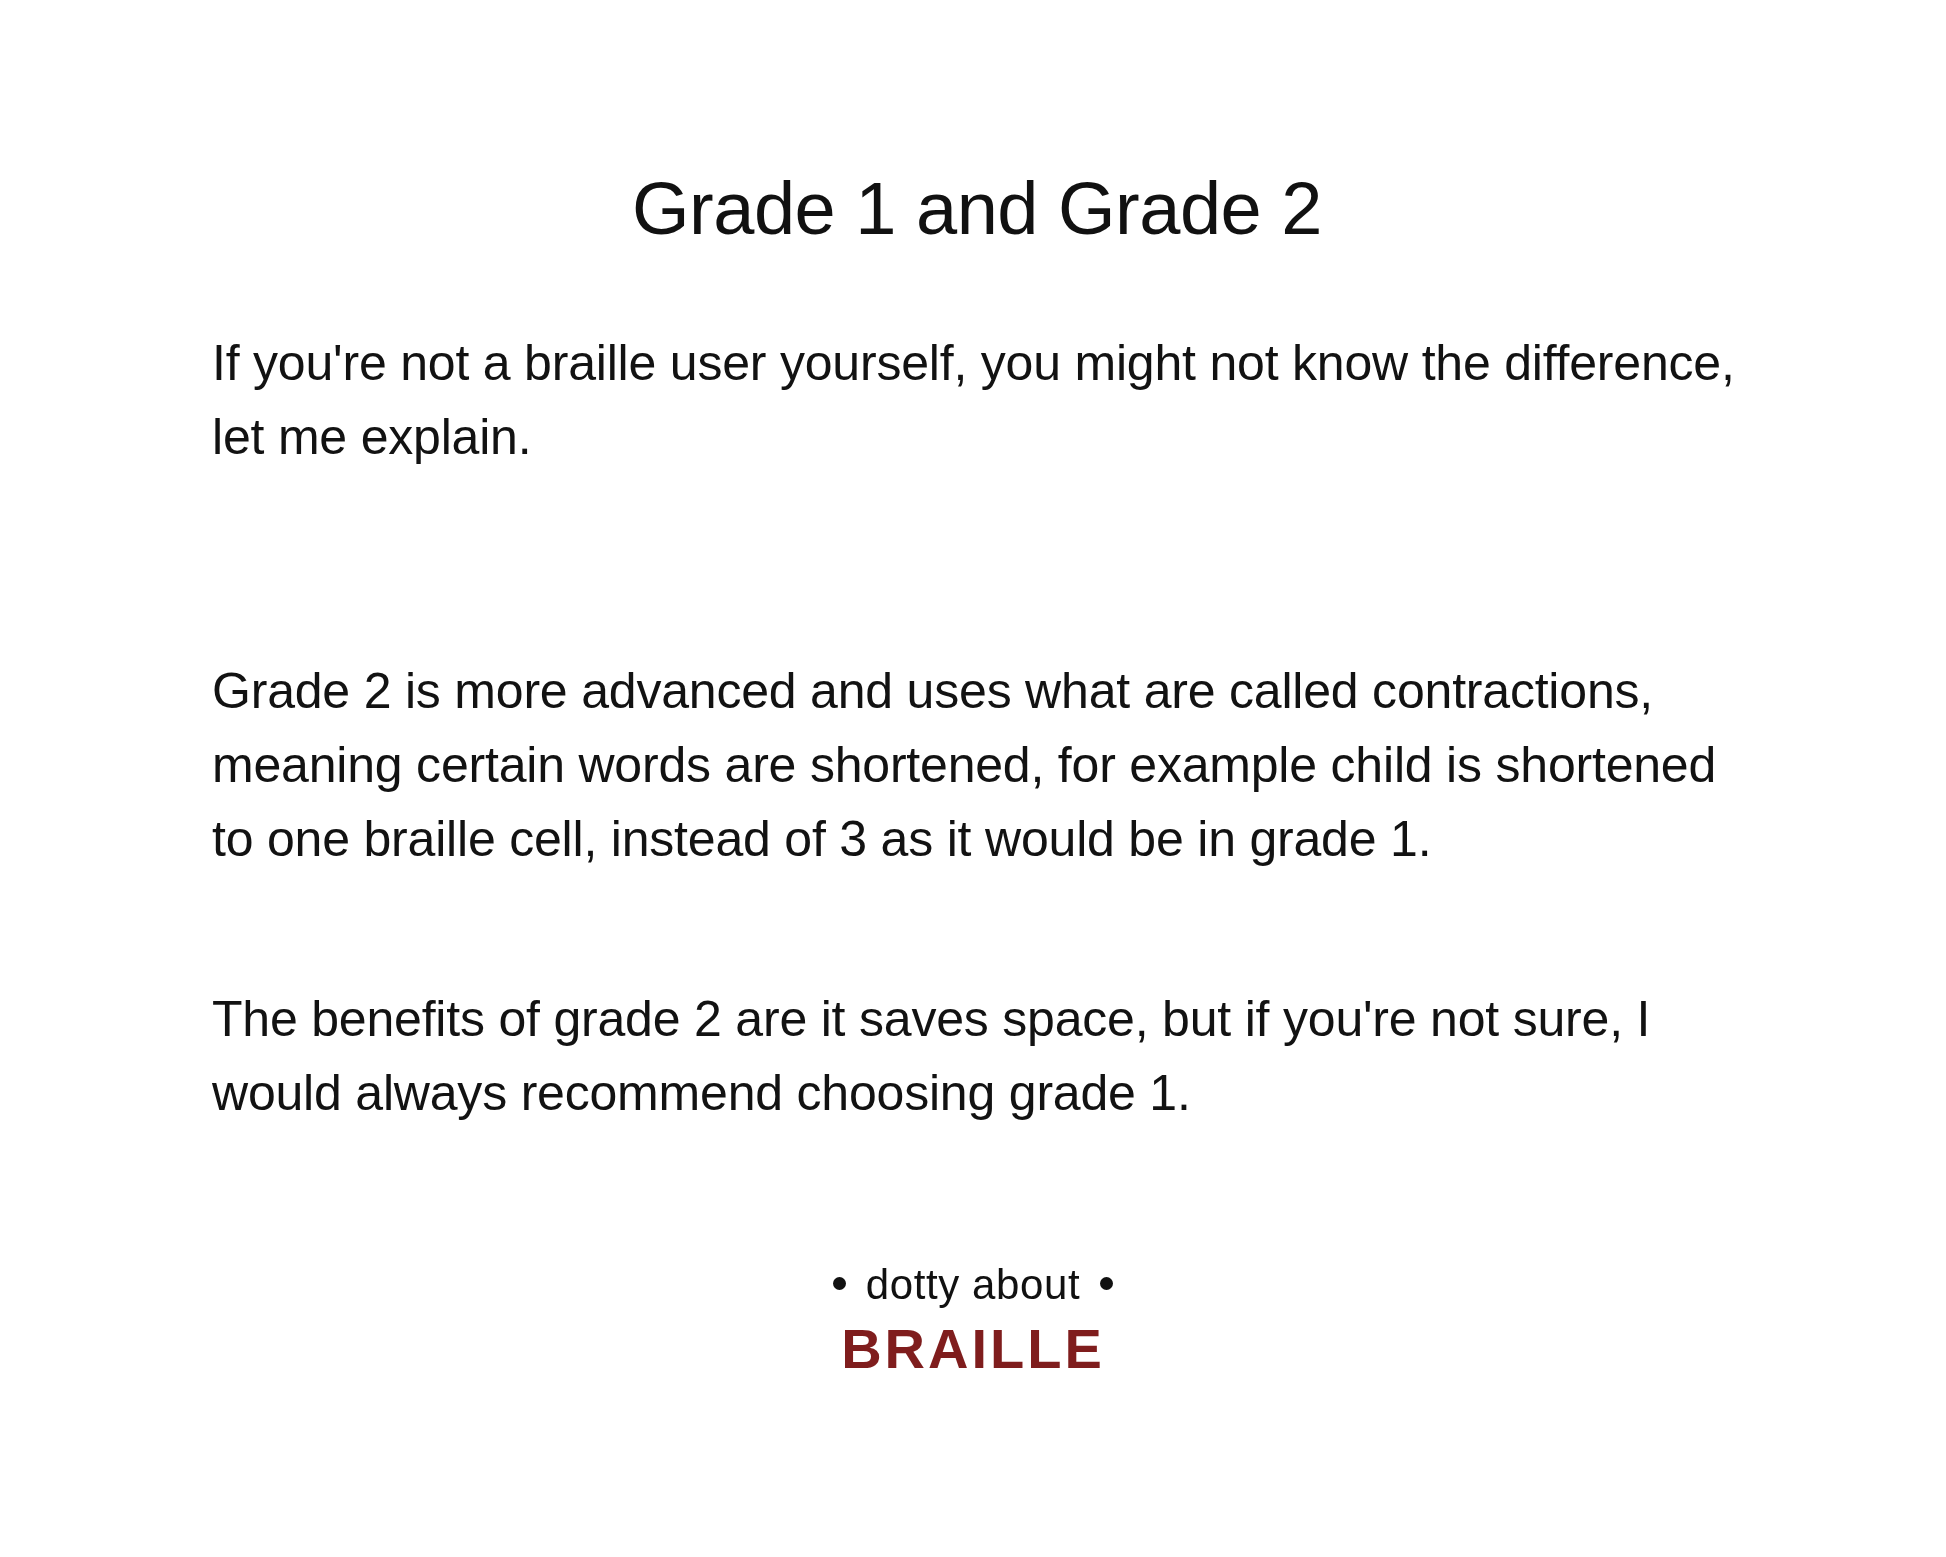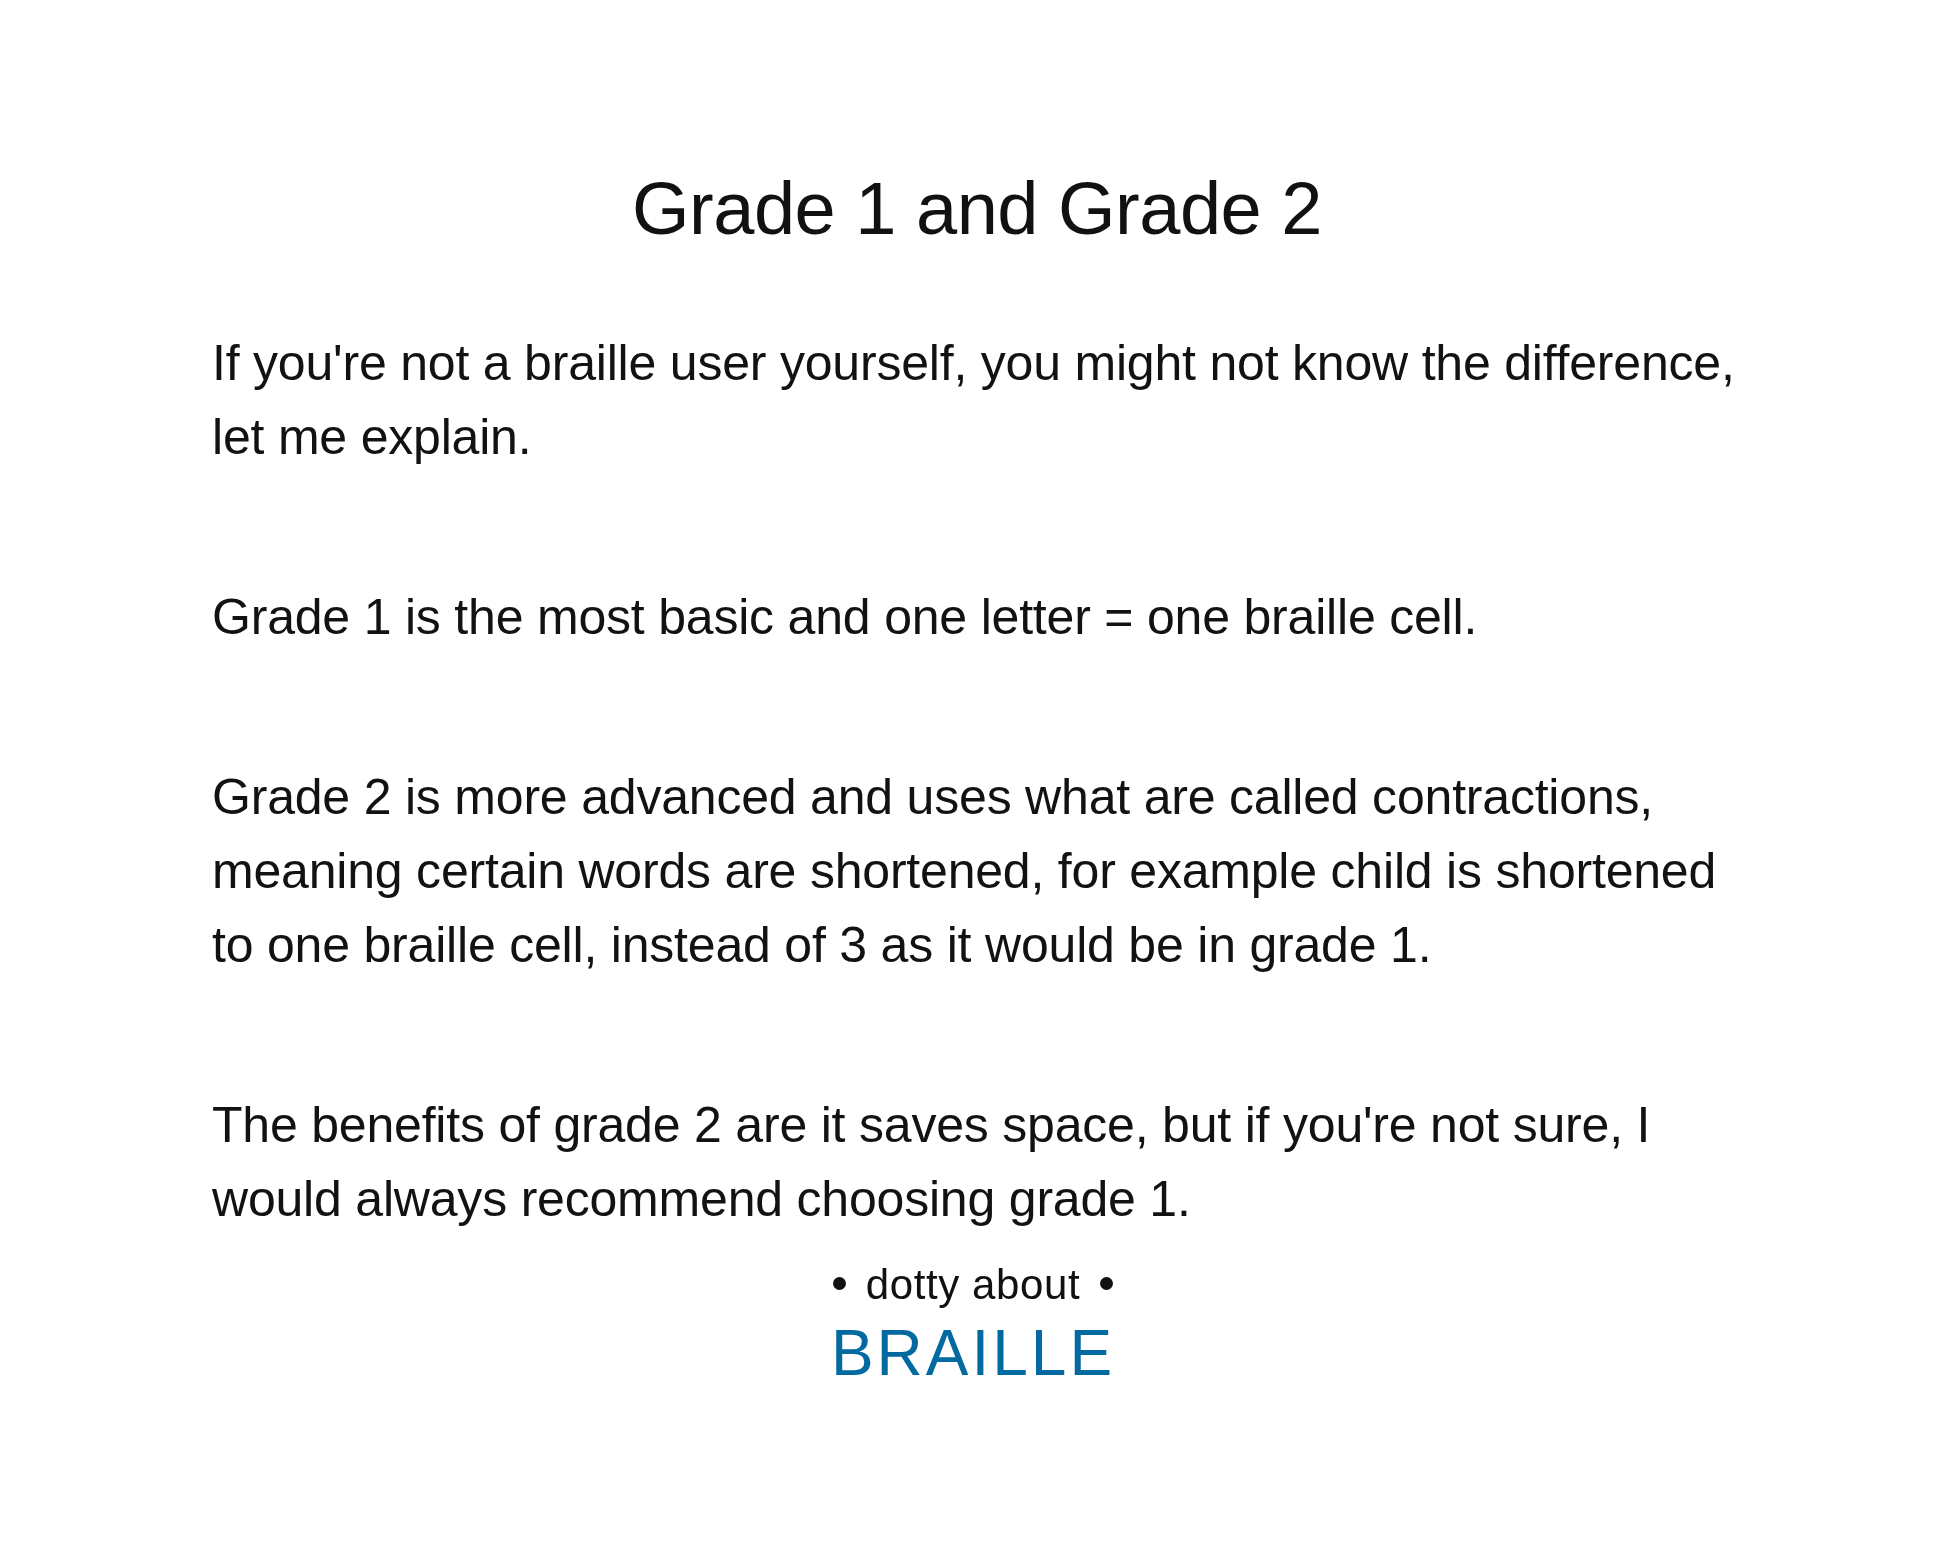--- a/index.html
+++ b/index.html
@@ -83,40 +83,39 @@
     border-radius: 50%;
     background: #111111;
     vertical-align: 0.22em;
   }
 
   .logo-tagline .dot-left { margin-right: 20px; }
   .logo-tagline .dot-right { margin-left: 20px; }
 
   .logo-wordmark {
     margin-top: 12px;
-    font-size: 64px;
-    font-weight: 400;
+    font-size: 56px;
+    font-weight: 700;
     letter-spacing: 3px;
     line-height: 1.05;
-    color: #0369a1;
+    color: #7f1d1d;
     white-space: nowrap;
   }
 </style>
 </head>
 <body>
 
 <div class="slide">
 
   <h1 class="title">Grade 1 and Grade 2</h1>
 
   <div class="body-copy">
     <p class="para">If you're not a braille user yourself, you might not know the difference, let me explain.</p>
     <div class="para-gap"></div>
 
-    <p class="para">Grade 1 is the most basic and one letter = one braille cell.</p>
     <div class="para-gap"></div>
 
     <p class="para">Grade 2 is more advanced and uses what are called contractions, meaning certain words are shortened, for example child is shortened to one braille cell, instead of 3 as it would be in grade 1.</p>
     <div class="para-gap"></div>
 
     <p class="para">The benefits of grade 2 are it saves space, but if you're not sure, I would always recommend choosing grade 1.</p>
   </div>
 
   <div class="logo-block">
     <div class="logo-tagline">

